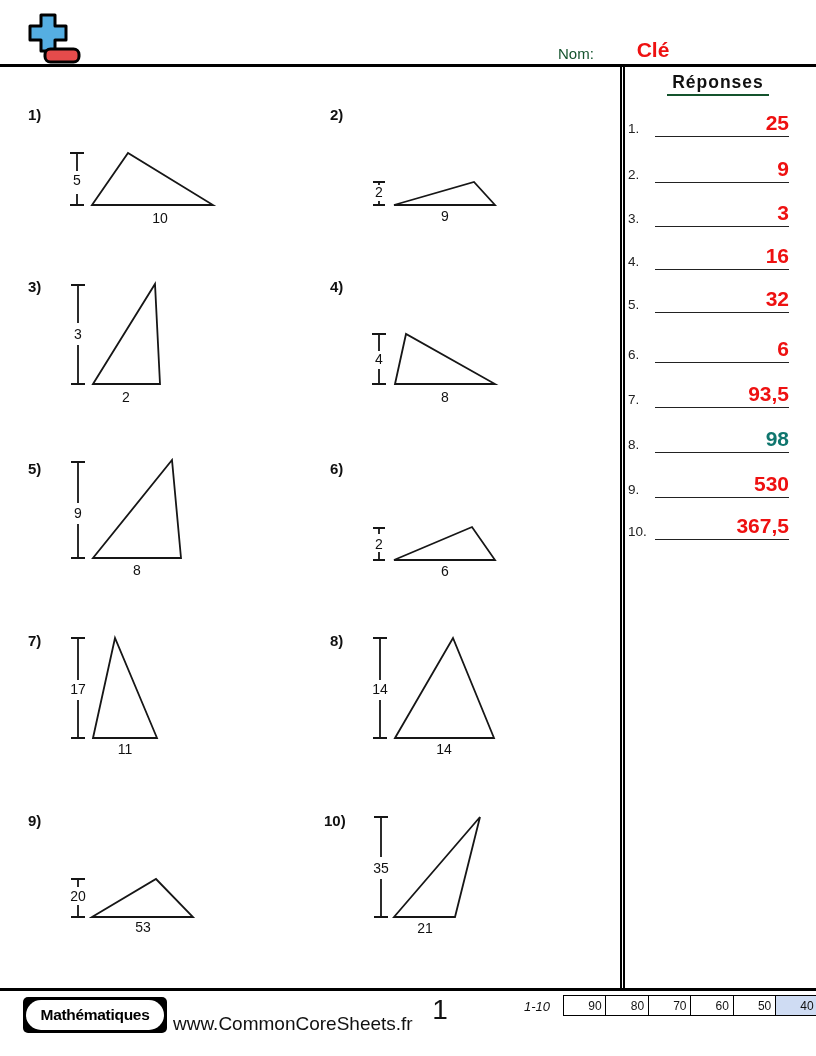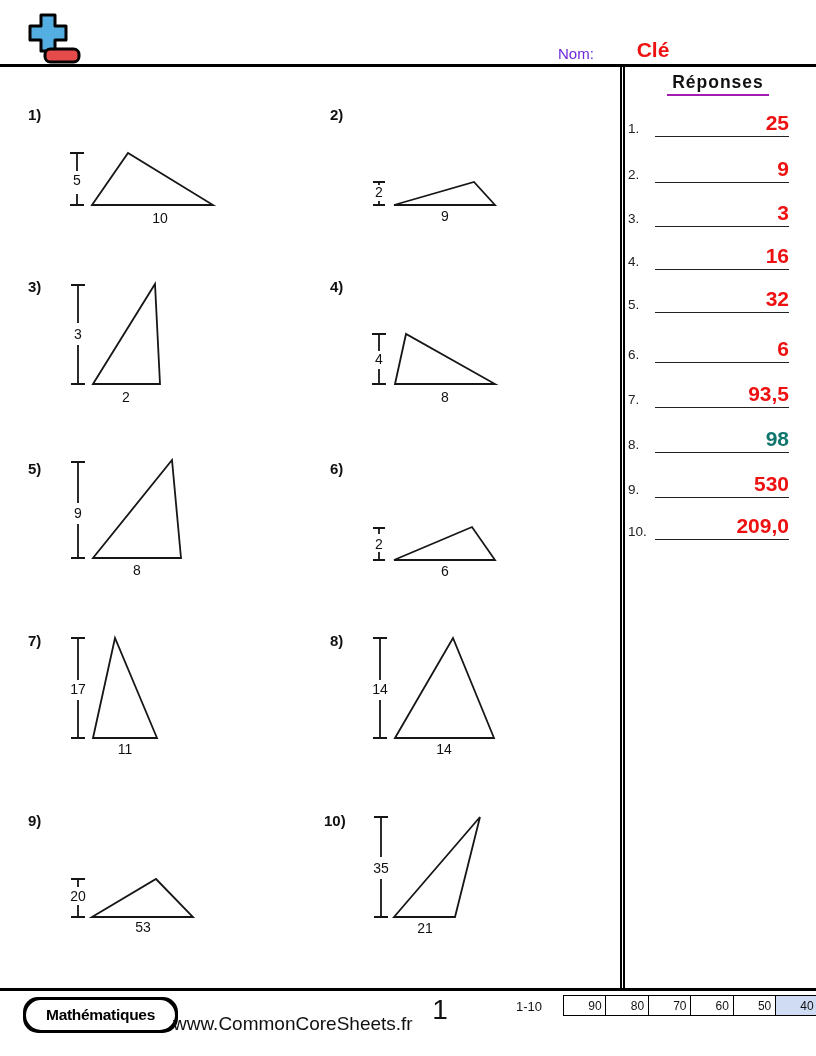--- a/index.html
+++ b/index.html
@@ -4,48 +4,48 @@
 <style>
   html,body{margin:0;padding:0;background:#888;}
   .page{
     position:relative;width:816px;height:1056px;background:#fff;
     margin:0 auto;overflow:hidden;
     font-family:"Liberation Sans","DejaVu Sans",sans-serif;color:#111;
   }
   .abs{position:absolute;}
   
   .title{top:42px;left:185px;width:330px;text-align:center;font-size:17px;font-weight:400;color:#222;}
-  .nom{top:45px;left:558px;font-size:15px;color:#6d28d9;}
+  .nom{top:45px;left:558px;font-size:15px;color:#14532d;}
   .cle{top:38px;left:618px;width:70px;text-align:center;font-size:21px;font-weight:bold;}
   .hrule{left:0;top:64px;width:816px;height:3px;background:#000;}
   .instr{top:71px;left:24px;width:590px;font-size:14.5px;font-weight:bold;color:#111;}
   
   .divider{left:620px;top:67px;width:5px;height:921px;border-left:2px solid #000;border-right:2px solid #000;box-sizing:border-box;}
   
   .ans-head{top:72px;left:622px;width:192px;text-align:center;font-size:17.5px;font-weight:bold;}
-  .ans-head span{border-bottom:2px solid #a21caf;padding:0 5px 2px;letter-spacing:1px;}
+  .ans-head span{border-bottom:2px solid #14532d;padding:0 5px 2px;letter-spacing:1px;}
   .ans-row{left:628px;width:161px;height:34px;display:flex;align-items:flex-end;}
   .ans-num{width:27px;font-size:13.5px;color:#222;margin-bottom:1px;}
   .ans-line{flex:1;border-bottom:1.8px solid #222;text-align:right;}
   .ans-val{font-size:21px;font-weight:bold;line-height:1;display:inline-block;padding-bottom:3px;}
   
   .problem{width:300px;height:168px;}
   .problem svg{display:block;}
   .pnum{font-size:15px;font-weight:bold;fill:#111;}
   .dlab{font-size:14px;fill:#111;text-anchor:middle;}
   .blab{font-size:14px;fill:#111;text-anchor:middle;}
   .stroke{stroke:#161616;stroke-width:1.8;fill:none;}
   
   .frule{left:0;top:988px;width:816px;height:3px;background:#000;}
-  .badge{left:23px;top:997px;width:155px;height:36px;background:#000;border-radius:15px;}
+  .badge{left:23px;top:997px;width:144px;height:36px;background:#000;border-radius:5px;}
   .badge-pill{position:absolute;left:3px;top:3px;right:3px;bottom:3px;background:#fff;border-radius:16px;
     display:flex;align-items:center;justify-content:center;font-size:15.5px;font-weight:bold;letter-spacing:-0.3px;color:#000;}
   .website{left:173px;top:1013px;font-size:19px;color:#111;}
   .pageno{left:418px;top:994px;width:44px;text-align:center;font-size:28px;color:#111;}
-  .score-label{left:516px;top:999px;width:42px;text-align:left;font-size:13px;}
+  .score-label{left:516px;top:999px;width:42px;text-align:center;font-size:13px;font-style:italic;}
   .score-table{left:563px;top:995px;display:flex;}
   .score-cell{width:22px;height:19px;border:1.6px solid #000;margin-left:-1.6px;
     display:flex;align-items:center;justify-content:center;font-size:12px;background:#fff;padding-left:20px;}
   .score-cell.first{margin-left:0;}
   .score-cell.blue{background:#cfdcf3;}
 </style>
 </head>
 <body>
 
 <div class="page">
@@ -94,21 +94,21 @@
   <div class="abs ans-row" style="top:419px;">
     <span class="ans-num">8.</span>
     <span class="ans-line"><span class="ans-val" style="color:#0f766e;">98</span></span>
   </div>
   <div class="abs ans-row" style="top:464px;">
     <span class="ans-num">9.</span>
     <span class="ans-line"><span class="ans-val" style="color:#ee1111;">530</span></span>
   </div>
   <div class="abs ans-row" style="top:506px;">
     <span class="ans-num">10.</span>
-    <span class="ans-line"><span class="ans-val" style="color:#ee1111;">209,0</span></span>
+    <span class="ans-line"><span class="ans-val" style="color:#ee1111;">367,5</span></span>
   </div>
 
   <div class="abs problem" style="left:20px;top:100px;">
     <svg width="300" height="168" viewBox="0 0 300 168">
       <text class="pnum" x="8" y="20">1)</text>
       <g class="stroke">
         <path d="M50,53 H64 M50,105 H64 M57,53 V71 M57,94 V105"></path>
       </g>
       <text class="dlab" x="57" y="85">5</text>
       <polygon class="stroke" points="72,105 108,53 193,105"></polygon>

